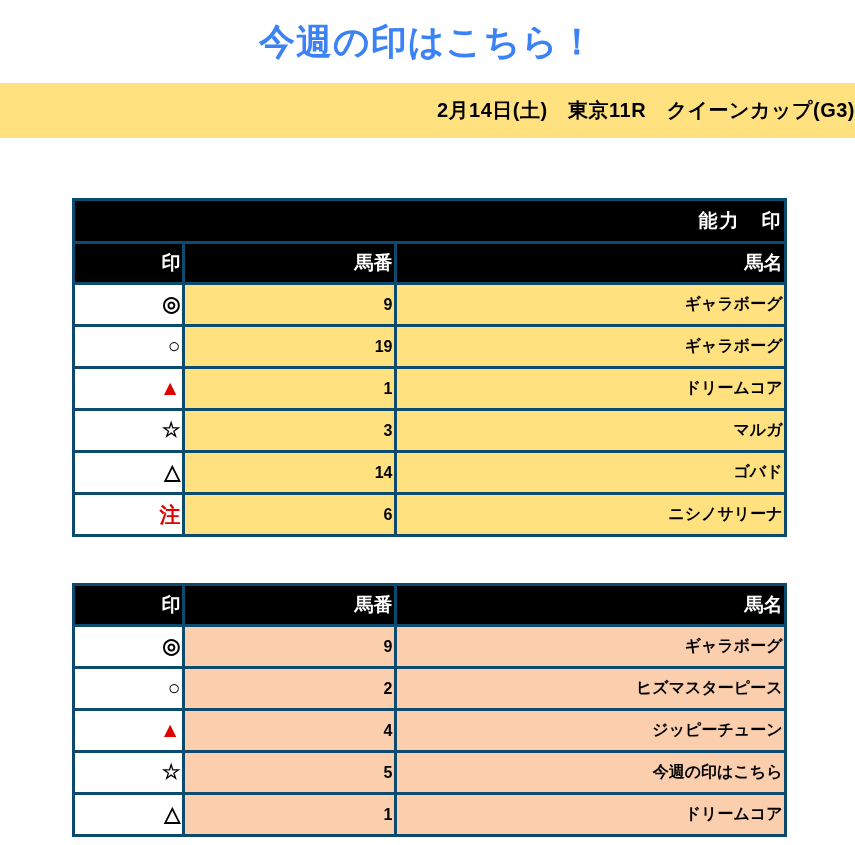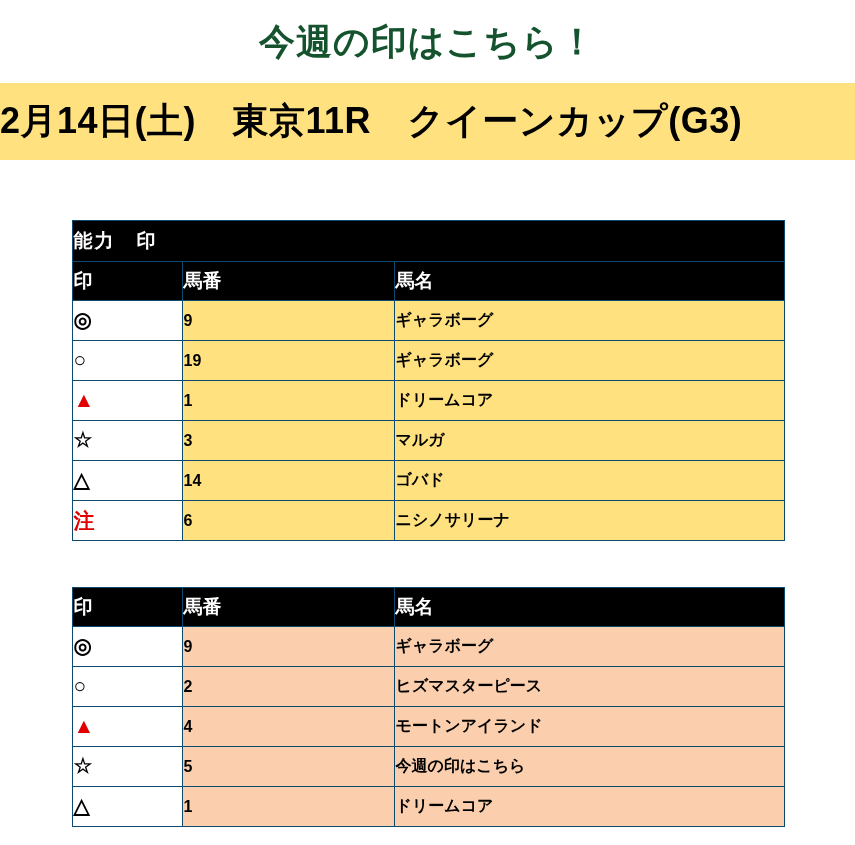--- a/index.html
+++ b/index.html
@@ -18,48 +18,48 @@
     position: relative;
     width: 855px;
     height: 845px;
   }
   .main-title {
     text-align: center;
     font-size: 36px;
     font-weight: bold;
     letter-spacing: 1px;
     padding: 18px 0 16px 0;
-    color: #14532d;
+    color: #3b82f6;
   }
   .race-banner {
     background: #ffe180;
-    text-align: left;
-    font-size: 36px;
+    text-align: right;
+    font-size: 20px;
     font-weight: bold;
     padding: 14px 0 14px 0;
     letter-spacing: 0.5px;
   }
   .spacer-top {
     height: 60px;
   }
   .spacer-mid {
     height: 46px;
   }
   .table-wrap {
     width: 712px;
     margin: 0 auto;
   }
   table.marks {
     width: 100%;
     border-collapse: collapse;
     table-layout: fixed;
   }
   table.marks td, table.marks th {
-    border: 1px solid #0c4a6e;
-    text-align: left;
+    border: 3px solid #0c4a6e;
+    text-align: right;
     vertical-align: middle;
   }
   .tbl-title {
     background: #000000;
     color: #ffffff;
     font-size: 19px;
     font-weight: bold;
     height: 38px;
     letter-spacing: 2px;
   }
@@ -194,21 +194,21 @@
           <td class="cell-name">ギャラボーグ</td>
         </tr>
         <tr>
           <td class="cell-mark"><span class="mark-glyph mk-black">○</span></td>
           <td class="cell-num">2</td>
           <td class="cell-name">ヒズマスターピース</td>
         </tr>
         <tr>
           <td class="cell-mark"><span class="mark-glyph mk-red">▲</span></td>
           <td class="cell-num">4</td>
-          <td class="cell-name">モートンアイランド</td>
+          <td class="cell-name">ジッピーチューン</td>
         </tr>
         <tr>
           <td class="cell-mark"><span class="mark-glyph mk-black">☆</span></td>
           <td class="cell-num">5</td>
           <td class="cell-name">今週の印はこちら</td>
         </tr>
         <tr>
           <td class="cell-mark"><span class="mark-glyph mk-black">△</span></td>
           <td class="cell-num">1</td>
           <td class="cell-name">ドリームコア</td>

